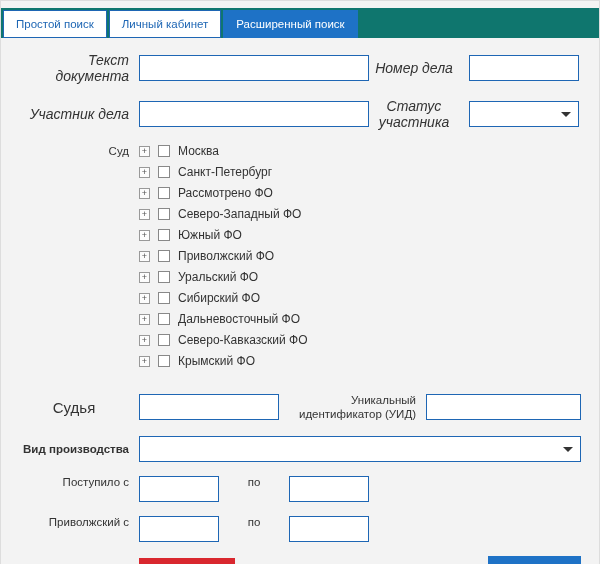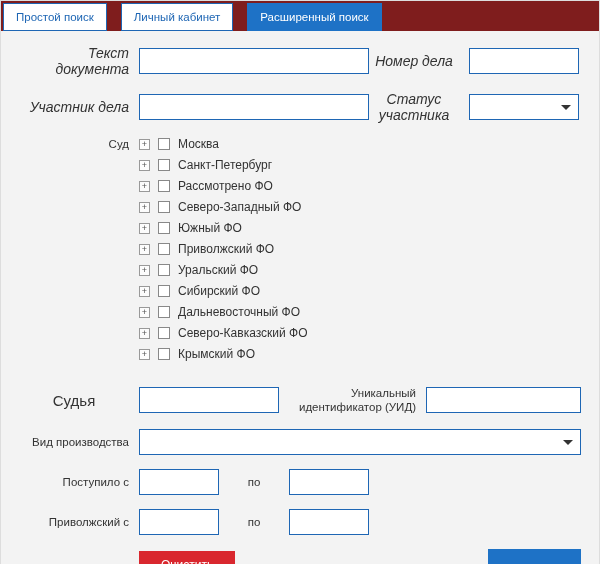--- a/index.html
+++ b/index.html
@@ -11,23 +11,24 @@
     background: #fff;
   }
   .wrap {
     width: 600px;
     background: #f3f3f3;
     border: 1px solid #ddd;
     padding-bottom: 14px;
   }
   .tabs {
     display: flex;
-    gap: 12px;
-    background: #7f1d1d;
+    gap: 0;
+    background: #0f766e;
     padding: 2px 2px 0 2px;
+    margin-top: 7px;
   }
   .tab {
     border: 1px solid #1e66b4;
     padding: 7px 12px;
     font-size: 11.5px;
     cursor: pointer;
     background: #fff;
     color: #1e66b4;
     margin-right: 2px;
     text-align: center;
@@ -127,24 +128,24 @@
     display:flex;
     align-items:center;
     margin-bottom:14px;
   }
   .row2 .l1 { width:120px; text-align:center; padding-right:10px; font-size:15px;}
   .row2 .i1 { width:140px; }
   .row2 .l2 { flex:1; text-align:right; padding-right:10px; font-size:11.5px; line-height:1.25;}
   .row2 .i2 { width:155px; }
 
   .full-row { display:flex; align-items:center; margin-bottom:14px; }
-  .full-row .lblf { width:120px; text-align:right; padding-right:10px; font-size:11.5px;}
+  .full-row .lblf { width:120px; text-align:right; padding-right:10px; font-size:11.5px;font-weight:bold;}
   .full-row .inpf { flex:1; }
 
-  .date-row { display:flex; align-items:center; margin-bottom:14px;}
+  .date-row { display:flex; align-items:flex-start; margin-bottom:14px;}
   .date-row .lbld { width:120px; text-align:right; padding-right:10px; font-size:11.5px;}
   .date-row .dinp { width:80px; }
   .date-row .sep { width:70px; text-align:center; font-size:11.5px;}
 
   .btn-row { display:flex; align-items:center; margin-top:4px; }
   .btn-row .spacer-l { width:120px; }
   .btn {
     height:28px;
     padding: 0 22px;
     border:none;

